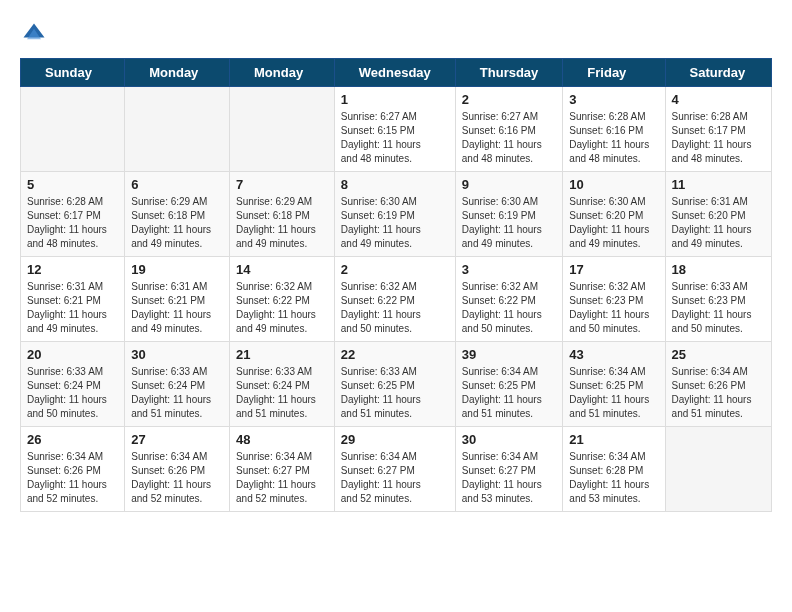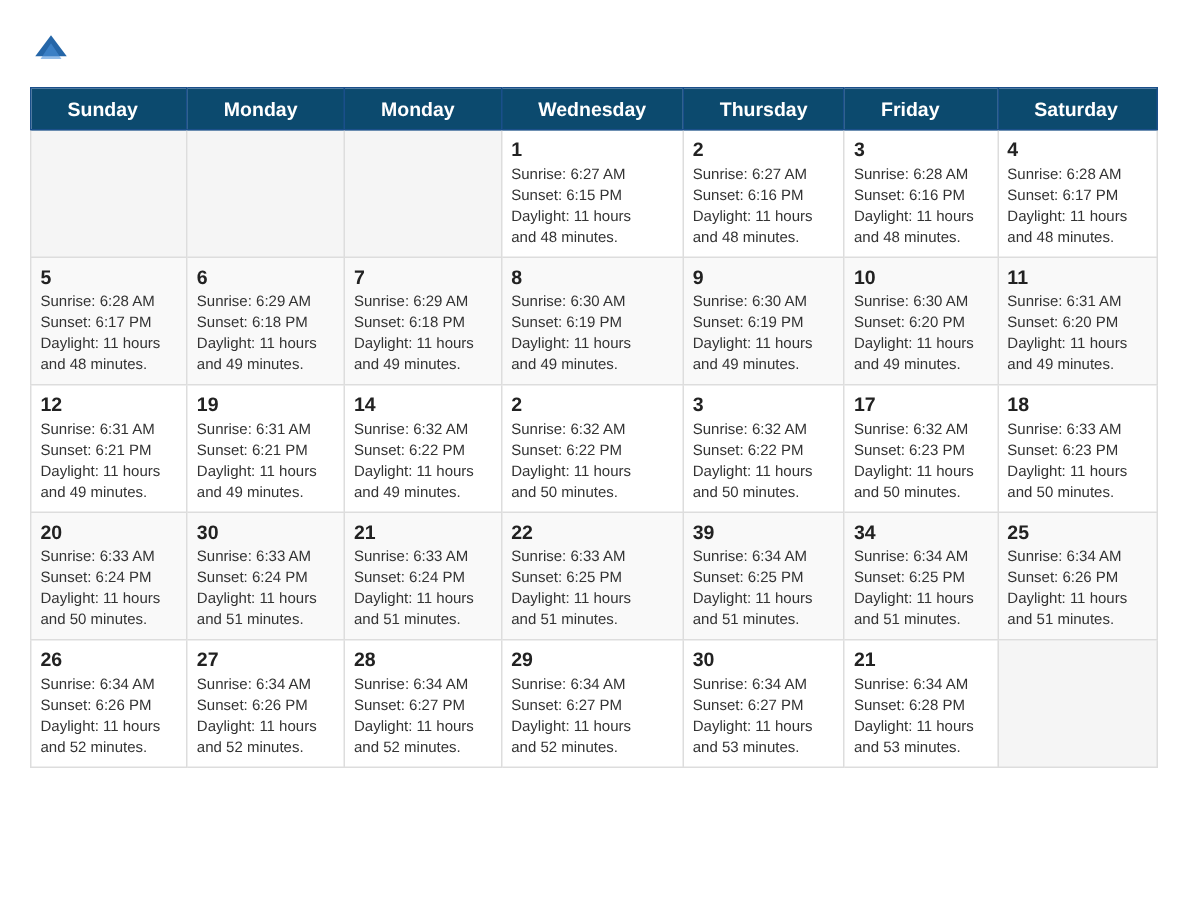--- a/index.html
+++ b/index.html
@@ -284,21 +284,21 @@
 and 51 minutes.</div>
         </td>
         <td>
           <div class="day-number">39</div>
           <div class="day-info" style="white-space: pre-line;">Sunrise: 6:34 AM
 Sunset: 6:25 PM
 Daylight: 11 hours
 and 51 minutes.</div>
         </td>
         <td>
-          <div class="day-number">34</div>
+          <div class="day-number">43</div>
           <div class="day-info" style="white-space: pre-line;">Sunrise: 6:34 AM
 Sunset: 6:25 PM
 Daylight: 11 hours
 and 51 minutes.</div>
         </td>
         <td>
           <div class="day-number">25</div>
           <div class="day-info" style="white-space: pre-line;">Sunrise: 6:34 AM
 Sunset: 6:26 PM
 Daylight: 11 hours
@@ -314,21 +314,21 @@
 and 52 minutes.</div>
         </td>
         <td>
           <div class="day-number">27</div>
           <div class="day-info" style="white-space: pre-line;">Sunrise: 6:34 AM
 Sunset: 6:26 PM
 Daylight: 11 hours
 and 52 minutes.</div>
         </td>
         <td>
-          <div class="day-number">28</div>
+          <div class="day-number">48</div>
           <div class="day-info" style="white-space: pre-line;">Sunrise: 6:34 AM
 Sunset: 6:27 PM
 Daylight: 11 hours
 and 52 minutes.</div>
         </td>
         <td>
           <div class="day-number">29</div>
           <div class="day-info" style="white-space: pre-line;">Sunrise: 6:34 AM
 Sunset: 6:27 PM
 Daylight: 11 hours

